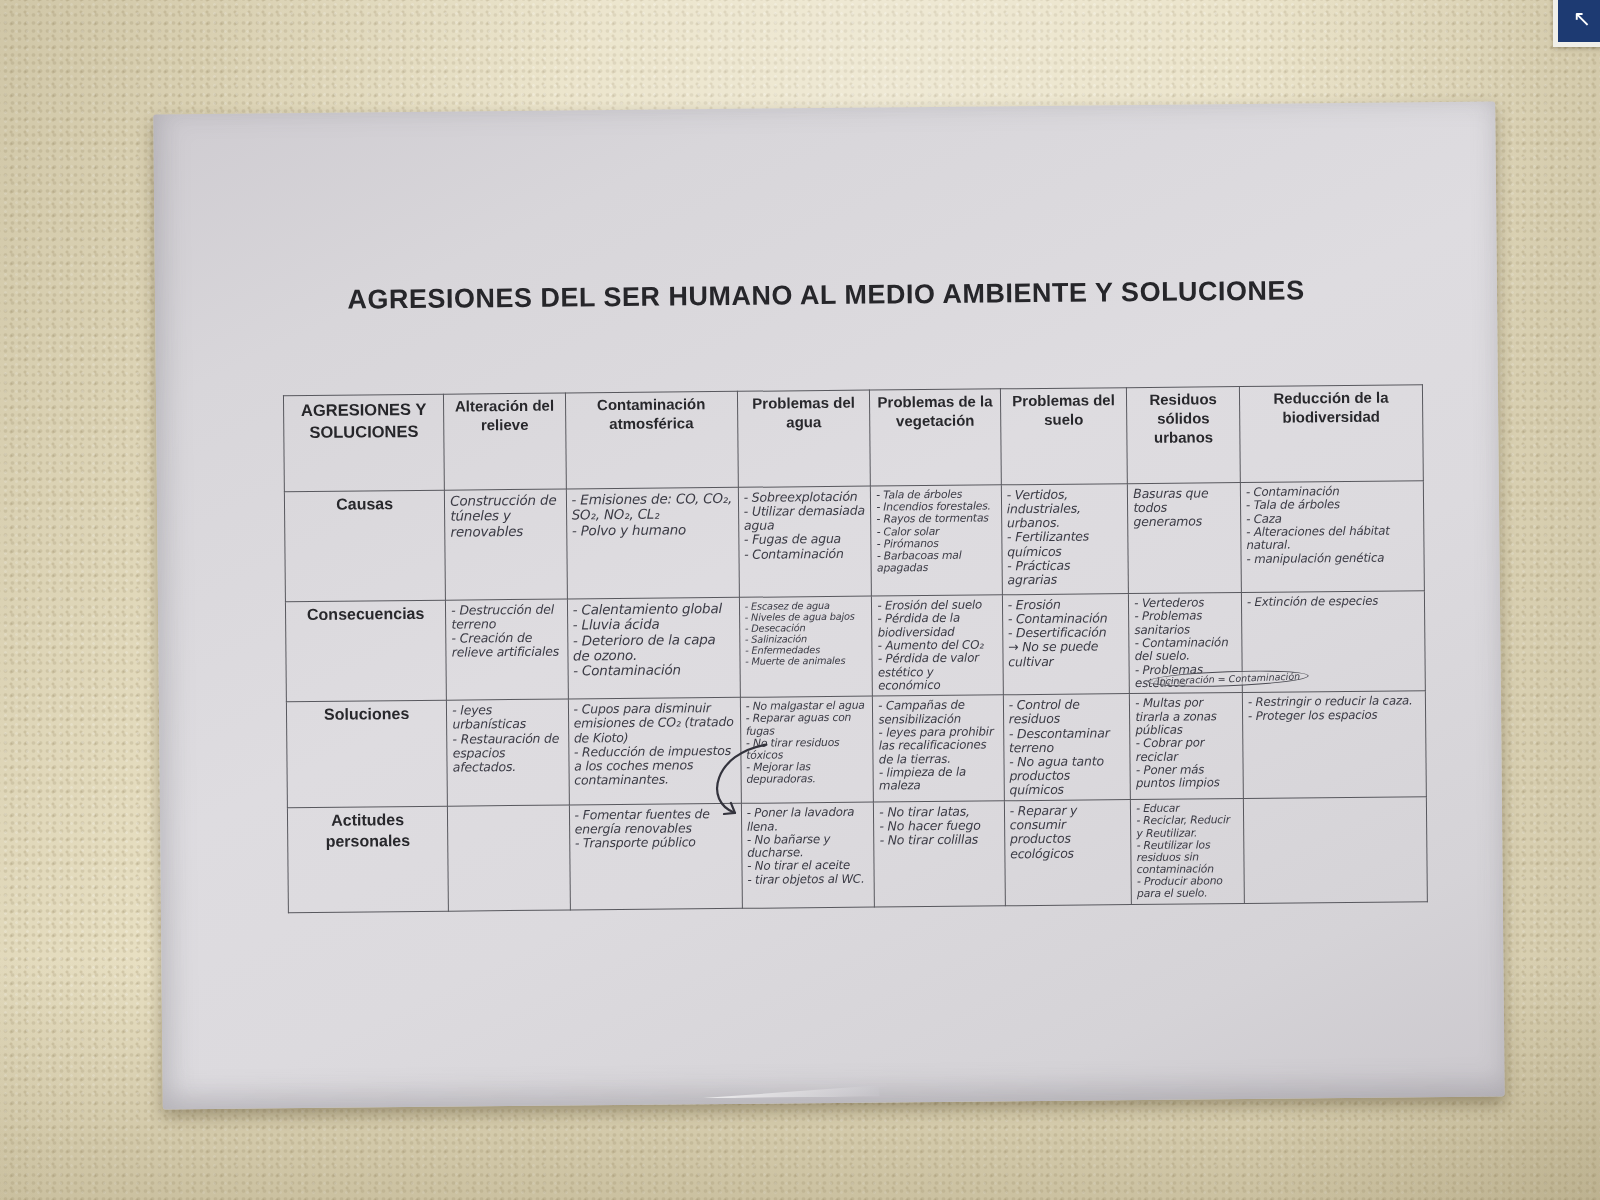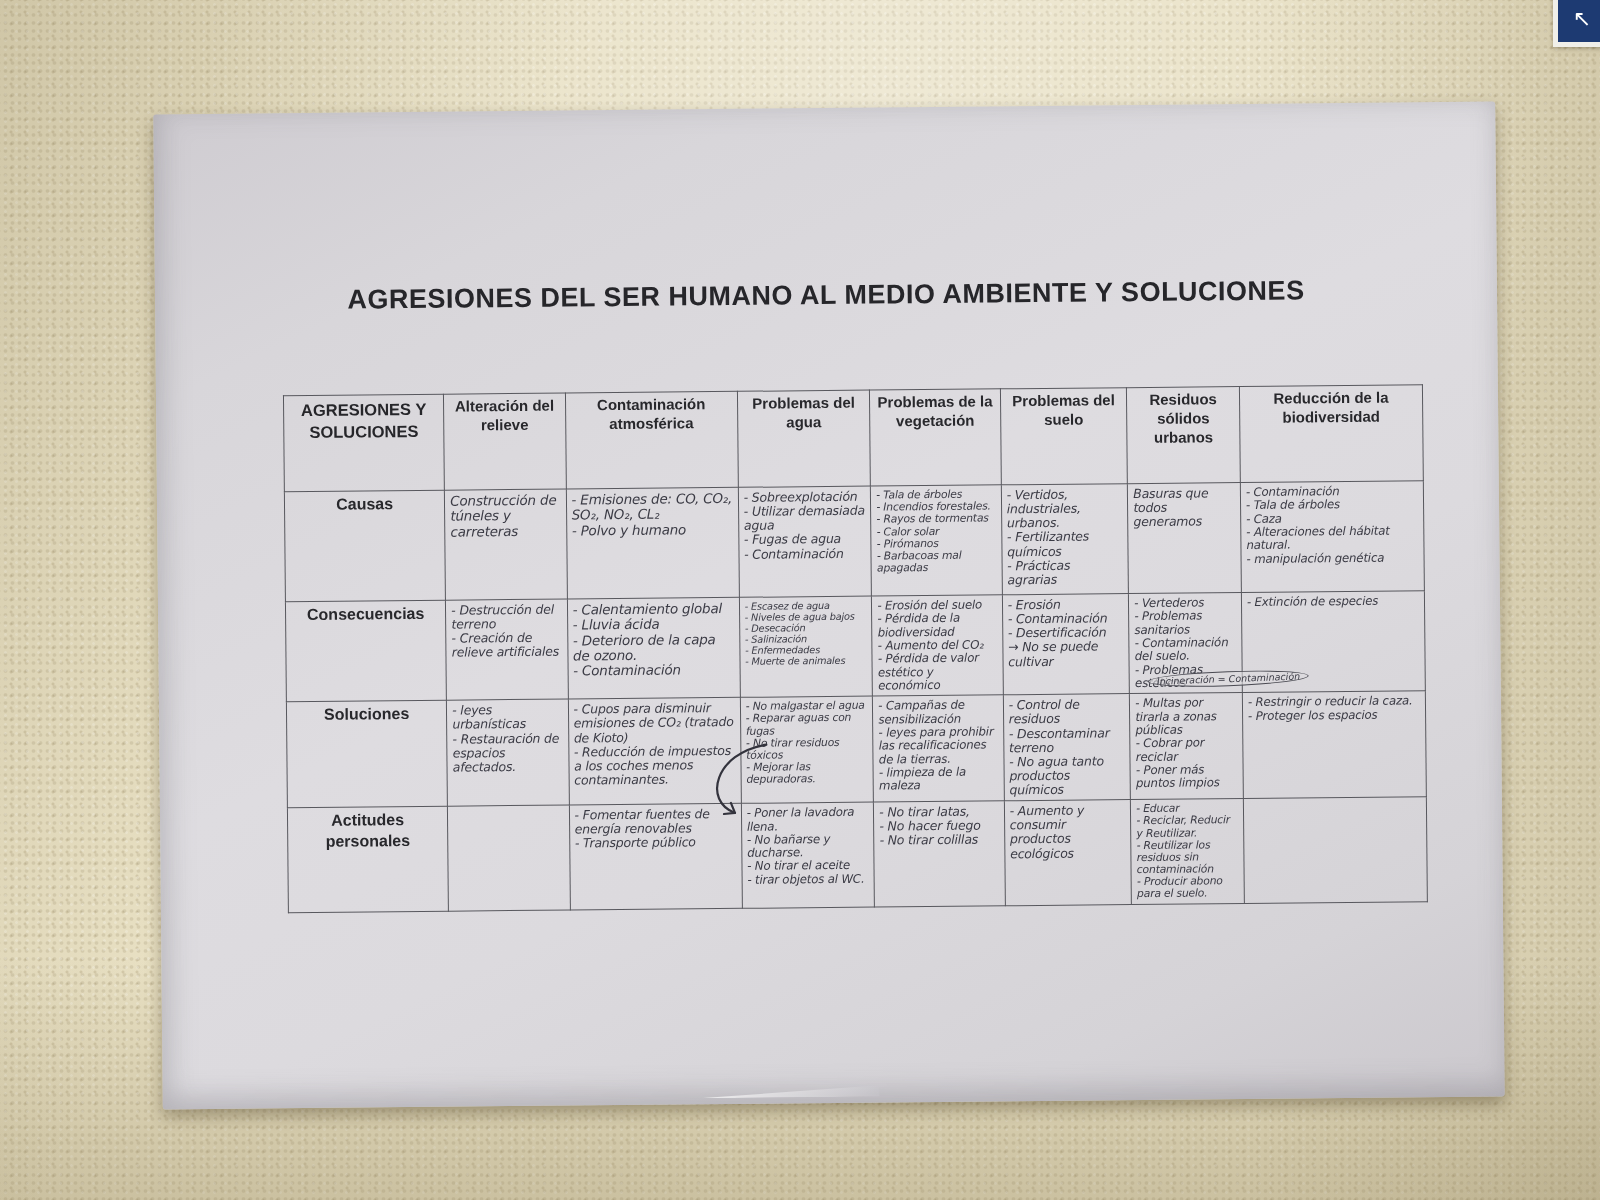--- a/index.html
+++ b/index.html
@@ -89,21 +89,21 @@
           <th class="colhead">Contaminación atmosférica</th>
           <th class="colhead">Problemas del agua</th>
           <th class="colhead">Problemas de la vegetación</th>
           <th class="colhead">Problemas del suelo</th>
           <th class="colhead">Residuos sólidos urbanos</th>
           <th class="colhead">Reducción de la biodiversidad</th>
         </tr>
         <tr style="height:110px">
           <td class="rowlabel">Causas</td>
           <td>
-                <div class="hw sz14">Construcción de túneles y carreteras</div>
+                <div class="hw sz14">Construcción de túneles y renovables</div>
               </td>
           <td>
                 <div class="hw sz14">- Emisiones de: CO, CO₂, SO₂, NO₂, CL₂
 - Polvo y humano</div>
               </td>
           <td>
                 <div class="hw sz13">- Sobreexplotación
 - Utilizar demasiada agua
 - Fugas de agua
 - Contaminación</div>
@@ -224,21 +224,21 @@
 - No bañarse y ducharse.
 - No tirar el aceite
 - tirar objetos al WC.</div>
               </td>
           <td>
                 <div class="hw sz13">- No tirar latas,
 - No hacer fuego
 - No tirar colillas</div>
               </td>
           <td>
-                <div class="hw sz13">- Aumento y consumir productos ecológicos</div>
+                <div class="hw sz13">- Reparar y consumir productos ecológicos</div>
               </td>
           <td>
                 <div class="hw sz11">- Educar
 - Reciclar, Reducir y Reutilizar.
 - Reutilizar los residuos sin contaminación
 - Producir abono para el suelo.</div>
               </td>
           <td>
                 <div class="hw sz12 spill"></div>
               </td>

